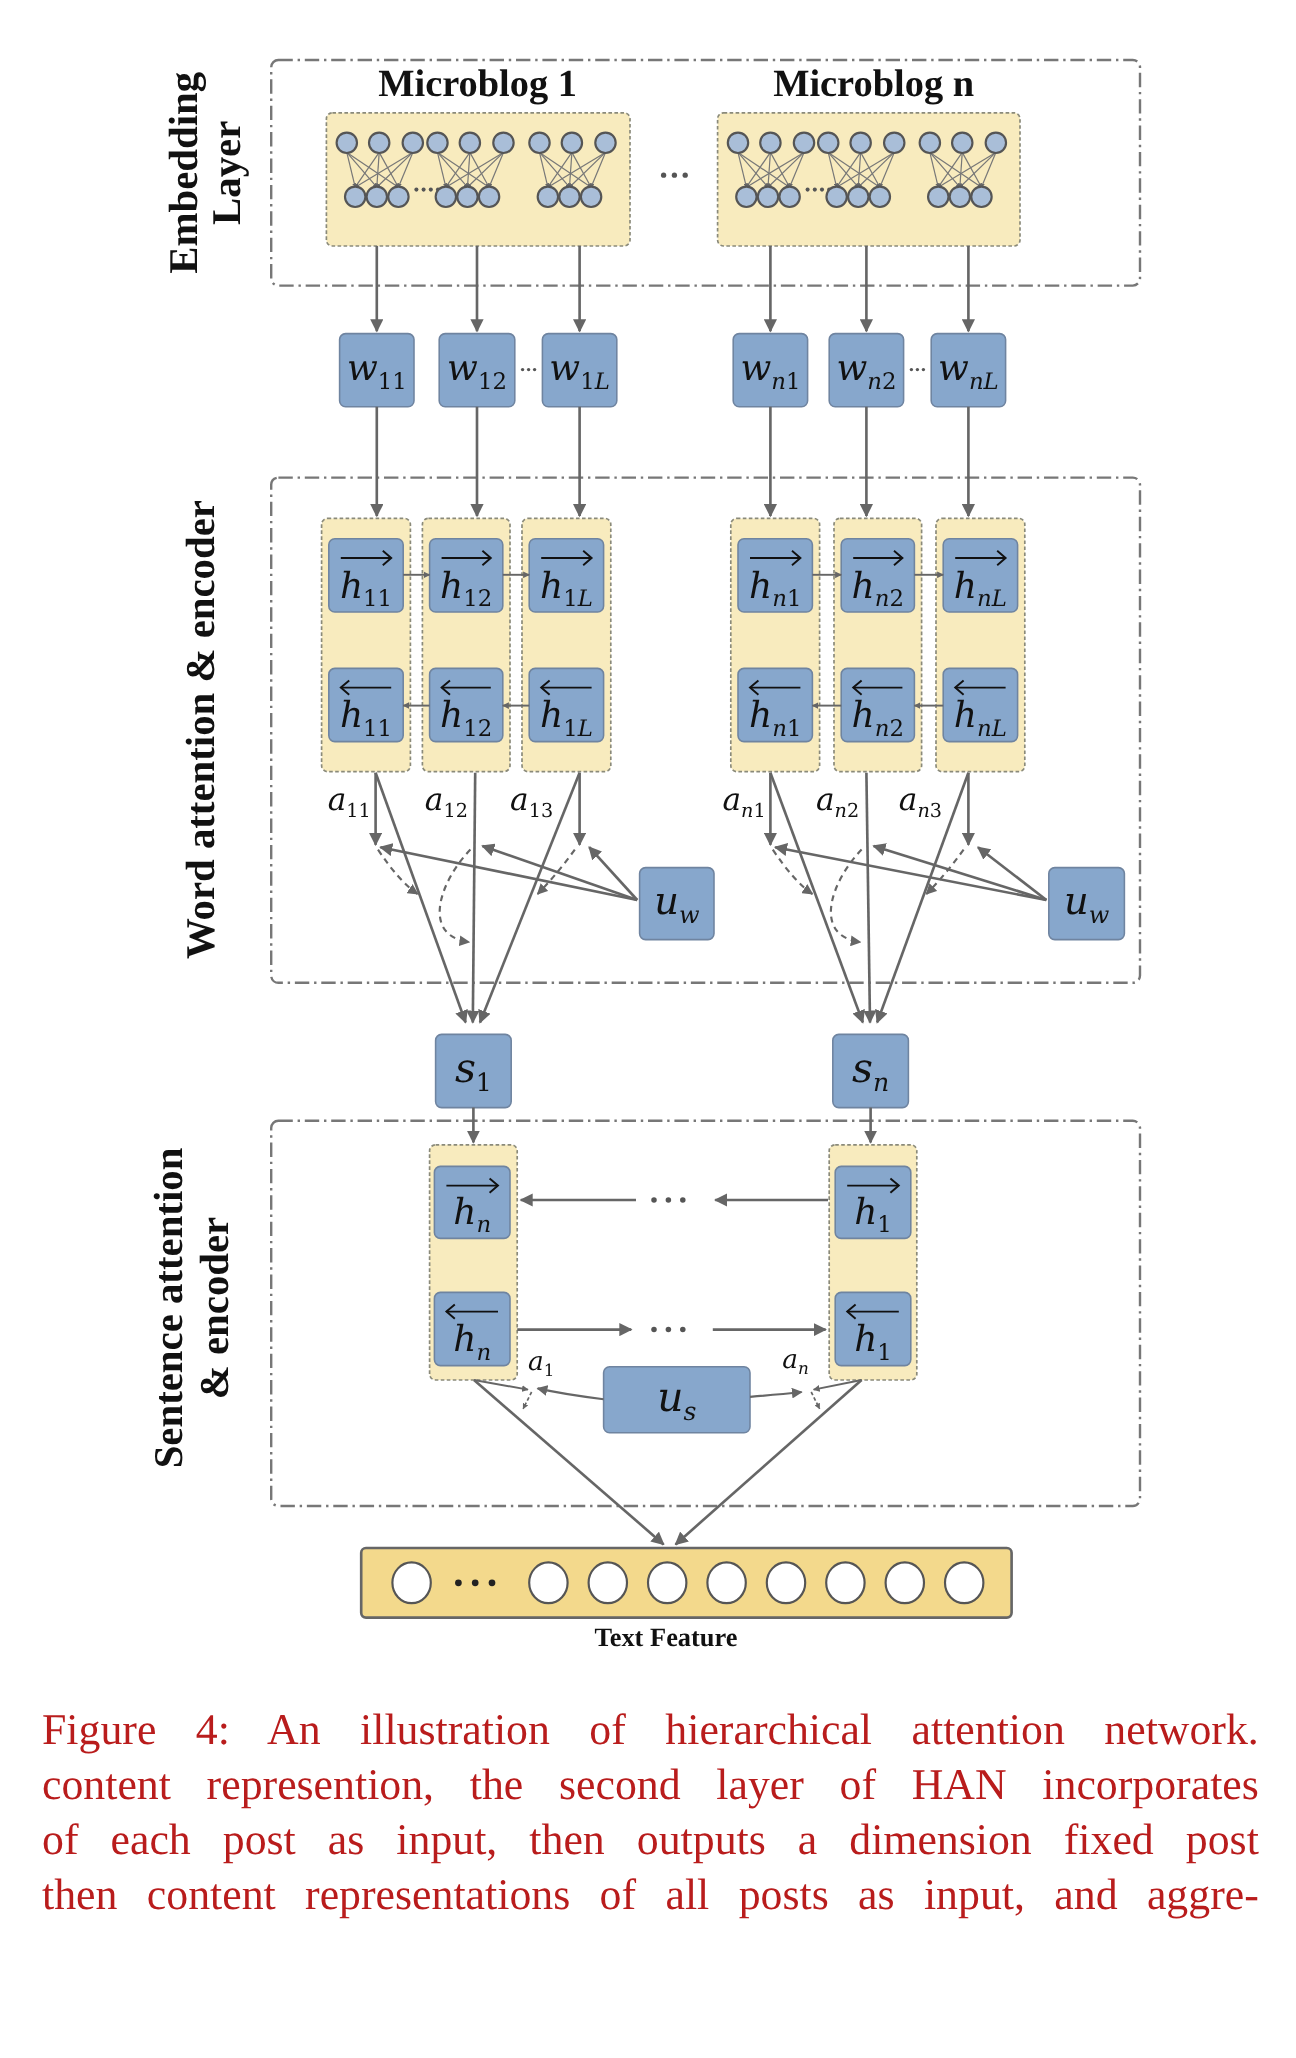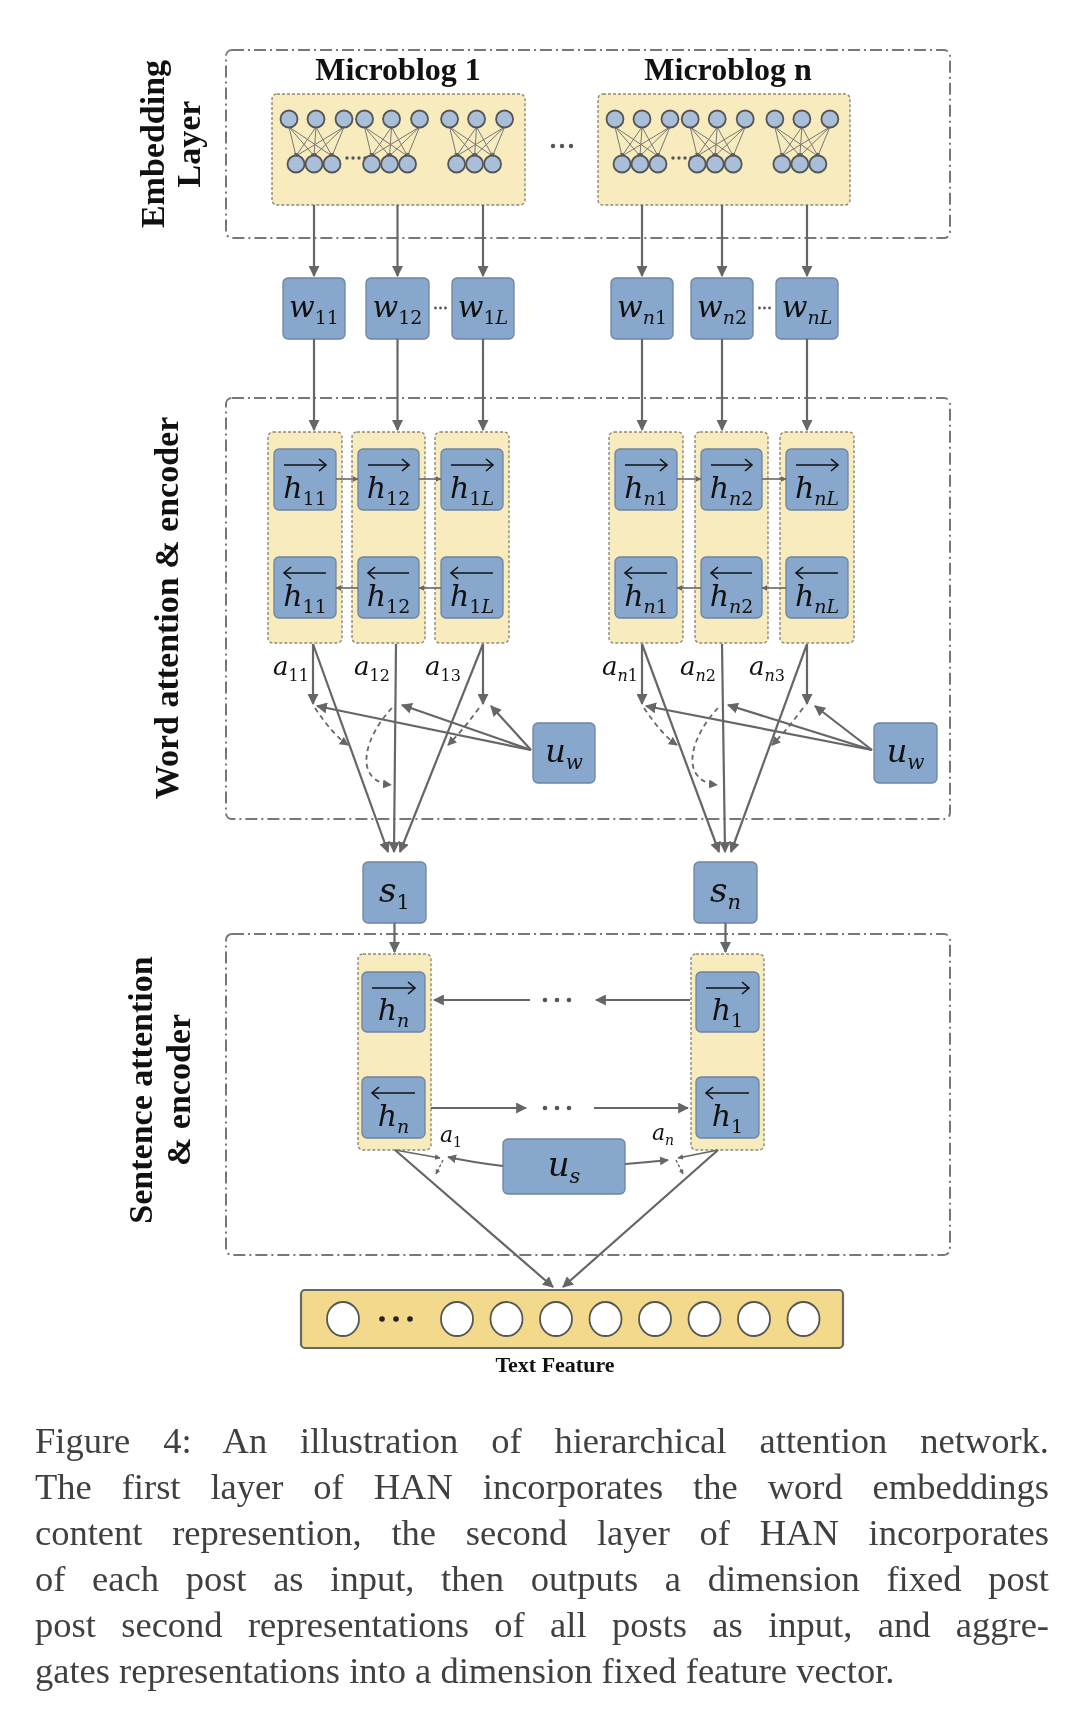--- a/index.html
+++ b/index.html
@@ -1,21 +1,21 @@
 <!DOCTYPE html>
 <html><head>
 <meta charset="utf-8">
 <style>
   html, body { margin:0; padding:0; background:#ffffff; }
   body { width:1080px; height:1715px; position:relative; overflow:hidden; }
   #fig { position:absolute; left:0; top:0; }
   .caption {
     position:absolute; left:35px; top:1418px; width:1014px;
     font-family:"Liberation Serif", "DejaVu Serif", serif;
-    font-size:36.5px; line-height:46px; color:#404040;
+    font-size:36.5px; line-height:46px; color:#b91c1c;
     text-align:justify;
   }
   .caption span.line { display:block; text-align:justify; text-align-last:justify; white-space:nowrap; }
   .caption span.line.last { text-align-last:left; }
 </style>
 </head>
 <body>
 
 <svg id="fig" width="1080" height="1400" viewBox="0 0 1080 1400" xmlns="http://www.w3.org/2000/svg">
   <defs>
@@ -377,18 +377,16 @@
       <ellipse cx="655" cy="1319" rx="16" ry="17" fill="#fff" stroke="#555" stroke-width="1.8"></ellipse>
       <ellipse cx="704.5" cy="1319" rx="16" ry="17" fill="#fff" stroke="#555" stroke-width="1.8"></ellipse>
       <ellipse cx="754" cy="1319" rx="16" ry="17" fill="#fff" stroke="#555" stroke-width="1.8"></ellipse>
       <ellipse cx="803.5" cy="1319" rx="16" ry="17" fill="#fff" stroke="#555" stroke-width="1.8"></ellipse>
       <text x="555" y="1372" text-anchor="middle" font-family="&quot;Liberation Serif&quot;,&quot;DejaVu Serif&quot;,serif" font-weight="bold" font-size="22" fill="#111">Text Feature</text>
     </g>
 </svg>
 
 <div class="caption">
   <span class="line">Figure 4: An illustration of hierarchical attention network.</span>
-  <span class="line">The first layer of HAN incorporates the word embeddings</span>
   <span class="line">content represention, the second layer of HAN incorporates</span>
   <span class="line">of each post as input, then outputs a dimension fixed post</span>
-  <span class="line">post second representations of all posts as input, and aggre-</span>
-  <span class="line last">gates representations into a dimension fixed feature vector.</span>
+  <span class="line">then content representations of all posts as input, and aggre-</span>
 </div>
 
 </body></html>

